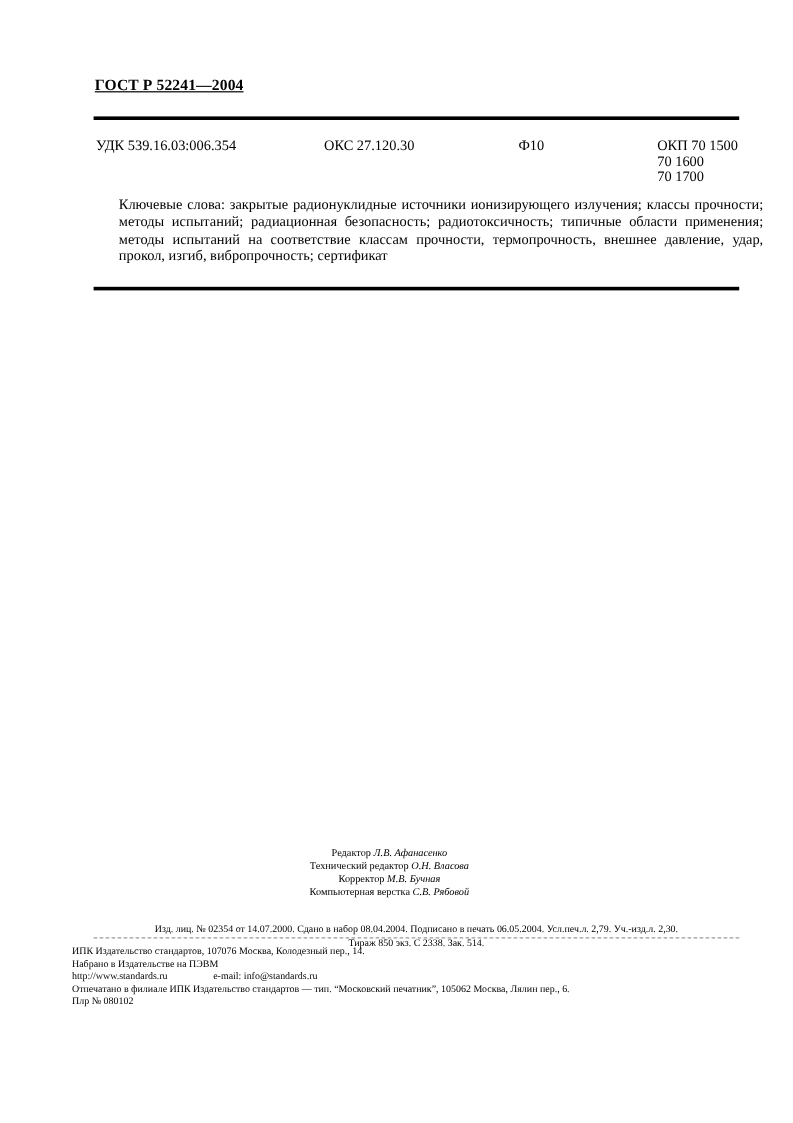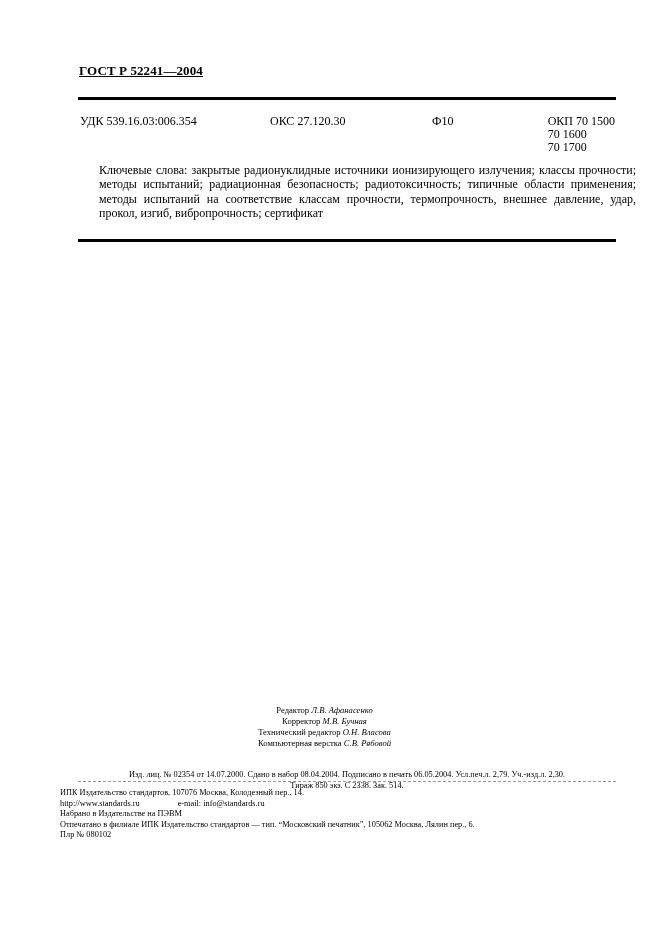--- a/index.html
+++ b/index.html
@@ -60,41 +60,41 @@
 <div class="abs keywords">Ключевые слова: закрытые радионуклидные источники ионизирующего излучения; классы прочности; методы испытаний; радиационная безопасность; радиотоксичность; типичные области применения; методы испытаний на соответствие классам прочности, термопрочность, внешнее давление, удар, прокол, изгиб, вибропрочность; сертификат</div>
 
 <div class="abs rule-thick rule-bottom"></div>
 
 <div class="abs credits">
   <div>
     <span>Редактор</span>
     <i>Л.В. Афанасенко</i>
   </div>
   <div>
+    <span>Технический редактор</span>
+    <i>О.Н. Власова</i>
+  </div>
+  <div>
     <span>Корректор</span>
     <i>М.В. Бучная</i>
-  </div>
-  <div>
-    <span>Технический редактор</span>
-    <i>О.Н. Власова</i>
   </div>
   <div>
     <span>Компьютерная верстка</span>
     <i>С.В. Рябовой</i>
   </div>
 </div>
 
 <div class="abs imprint">
   <div>Изд. лиц. № 02354 от 14.07.2000. Сдано в набор 08.04.2004. Подписано в печать 06.05.2004. Усл.печ.л. 2,79. Уч.-изд.л. 2,30.</div>
   <div>Тираж 850 экз. С 2338. Зак. 514.</div>
 </div>
 
 <div class="abs dashed-line"></div>
 
 <div class="abs publisher">
   <div>ИПК Издательство стандартов, 107076 Москва, Колодезный пер., 14.</div>
+  <div>Набрано в Издательстве на ПЭВМ</div>
   <div>
     <span>http://www.standards.ru</span><span class="sp"></span><span>e-mail: info@standards.ru</span>
   </div>
-  <div>Набрано в Издательстве на ПЭВМ</div>
   <div>Отпечатано в филиале ИПК Издательство стандартов — тип. “Московский печатник”, 105062 Москва, Лялин пер., 6.</div>
   <div>Плр № 080102</div>
 </div>
 
 </body></html>

